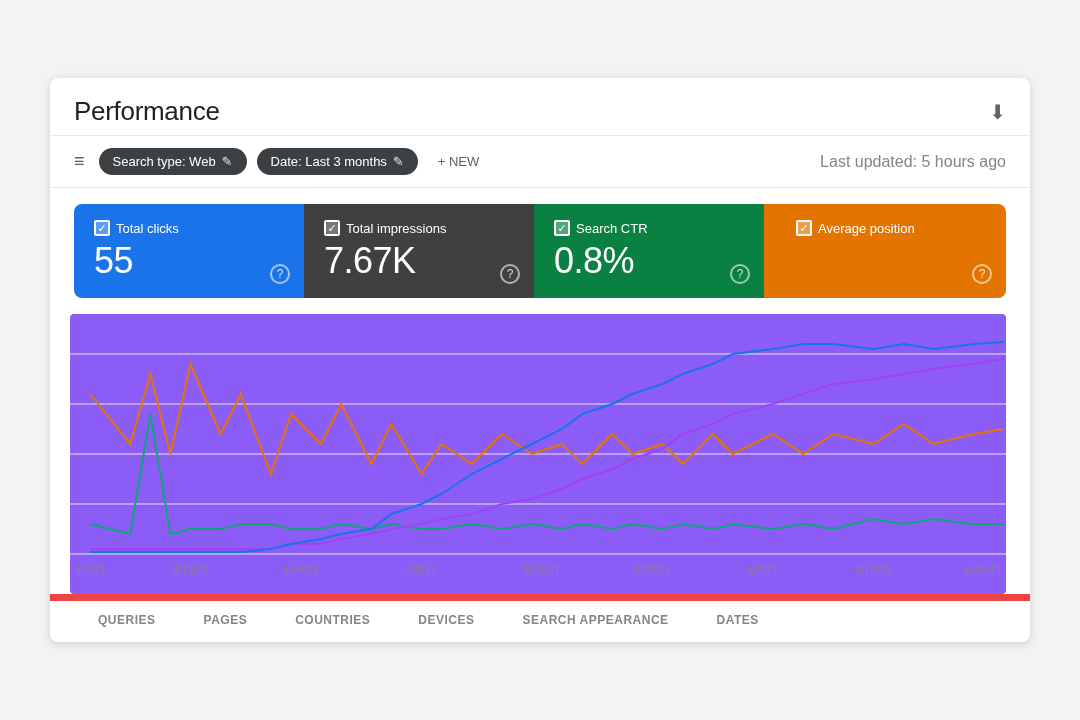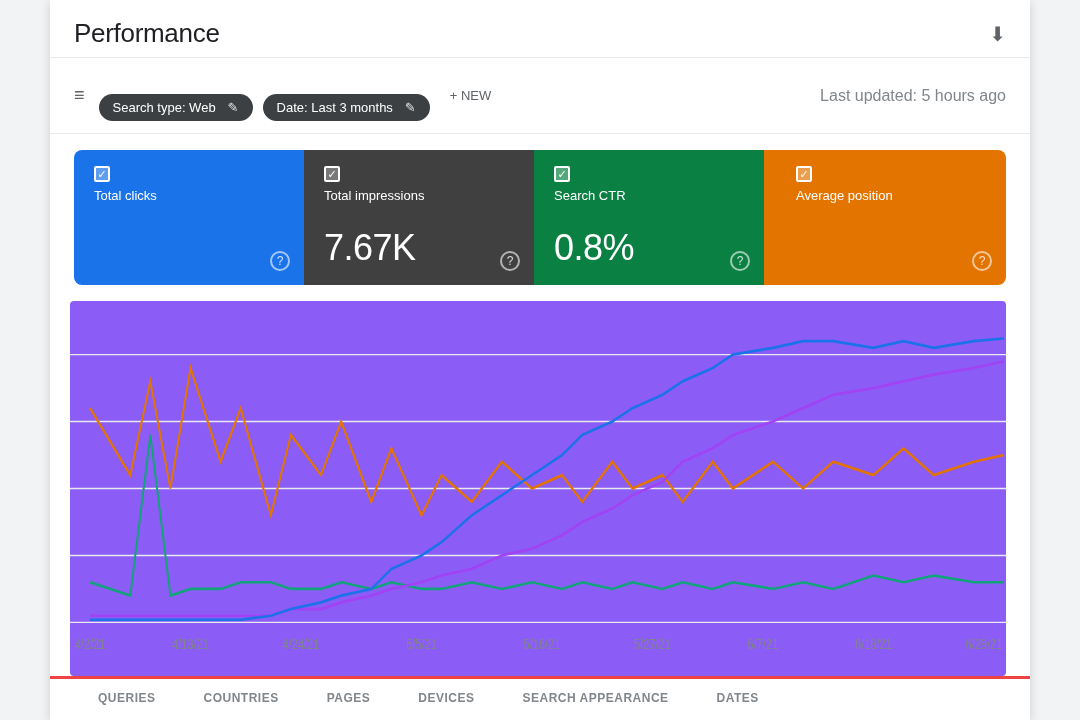--- a/index.html
+++ b/index.html
@@ -9,22 +9,22 @@
       width: 1080px;
       height: 720px;
       overflow: hidden;
       display: flex;
       align-items: center;
       justify-content: center;
     }
     .screen {
       background: #fff;
       width: 980px;
-      height: 720px;
-      border-radius: 0;
+      height: 564px;
+      border-radius: 8px;
       box-shadow: 0 2px 10px rgba(0,0,0,0.15);
       padding: 0;
       overflow: hidden;
       display: flex;
       flex-direction: column;
     }
     .header {
       padding: 18px 24px 8px 24px;
       display: flex;
       align-items: center;
@@ -51,29 +51,28 @@
     }
     .filter-icon {
       color: #5f6368;
       font-size: 18px;
       margin-right: 4px;
       cursor: pointer;
     }
     .filter-chip {
       display: flex;
       align-items: center;
-      gap: 12px;
+      gap: 6px;
       background: #3c4043;
       color: #fff;
       border-radius: 20px;
       padding: 6px 14px;
       font-size: 13px;
       cursor: pointer;
       font-weight: 500;
-      margin-top: 24px;
     }
     .filter-chip .edit-icon {
       font-size: 13px;
       opacity: 0.85;
     }
     .new-btn {
       display: flex;
       align-items: flex-start;
       gap: 4px;
       color: #5f6368;
@@ -99,25 +98,24 @@
     }
     .metric-card {
       flex: 1;
       padding: 16px 20px;
       color: #fff;
       position: relative;
     }
     .metric-label {
       font-size: 13px;
       font-weight: 500;
-      margin-bottom: 24px;
-      display: flex;
-      align-items: flex-start;
+      margin-bottom: 4px;
+      display: flex;
+      align-items: flex-end;
       gap: 6px;
-      flex-direction: column;
     }
     .metric-checkbox {
       width: 16px;
       height: 16px;
       border: 2px solid #fff;
       border-radius: 2px;
       display: inline-flex;
       align-items: center;
       justify-content: center;
       background: rgba(255,255,255,0.3);
@@ -156,21 +154,21 @@
       overflow: hidden;
     }
     .chart-svg {
       width: 100%;
       height: 100%;
     }
     .tabs-row {
       display: flex;
       gap: 0;
       padding: 0 24px;
-      border-top: 3px solid #ef4444;
+      border-top: 7px solid #ef4444;
       margin-top: auto;
     }
     .tab-item {
       padding: 12px 24px;
       font-size: 12px;
       font-weight: 600;
       color: #80868b;
       letter-spacing: 0.5px;
       text-transform: uppercase;
       cursor: pointer;
@@ -202,20 +200,21 @@
     </button>
     <span class="last-updated">Last updated: 5 hours ago</span>
   </div>
 
   <div class="metrics-row" id="metrics-row">
       <div class="metric-card" style="background: rgb(26, 115, 232);">
     <div class="metric-label">
       <span class="metric-checkbox"></span>
       <span>Total clicks</span>
     </div>
+    <div class="metric-value">55</div>
     <div class="metric-help">?</div>
   </div>
       <div class="metric-card" style="background: #404040;">
     <div class="metric-label">
       <span class="metric-checkbox"></span>
       <span>Total impressions</span>
     </div>
     <div class="metric-value">7.67K</div>
     <div class="metric-help">?</div>
   </div>
@@ -280,20 +279,20 @@
       <text x="470" y="260" font-size="11" fill="#80868b" text-anchor="middle">5/16/21</text>
       <text x="580" y="260" font-size="11" fill="#80868b" text-anchor="middle">5/27/21</text>
       <text x="690" y="260" font-size="11" fill="#80868b" text-anchor="middle">6/7/21</text>
       <text x="800" y="260" font-size="11" fill="#80868b" text-anchor="middle">6/18/21</text>
       <text x="910" y="260" font-size="11" fill="#80868b" text-anchor="middle">6/29/21</text>
     </svg>
   </div>
 
   <div class="tabs-row" id="tabs-row">
       <div class="tab-item">QUERIES</div>
+      <div class="tab-item">PAGES</div>
       <div class="tab-item">COUNTRIES</div>
-      <div class="tab-item">PAGES</div>
       <div class="tab-item">DEVICES</div>
       <div class="tab-item">SEARCH APPEARANCE</div>
       <div class="tab-item">DATES</div>
     </div>
 
 </div>
 
 </body></html>

